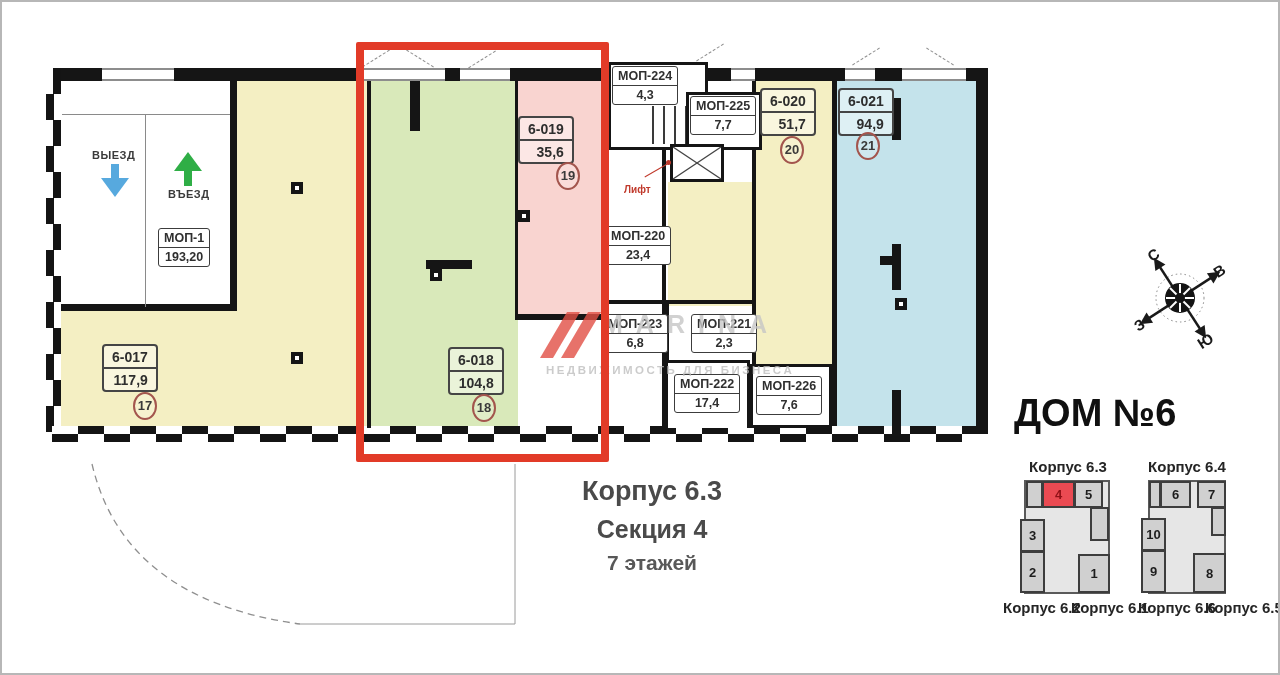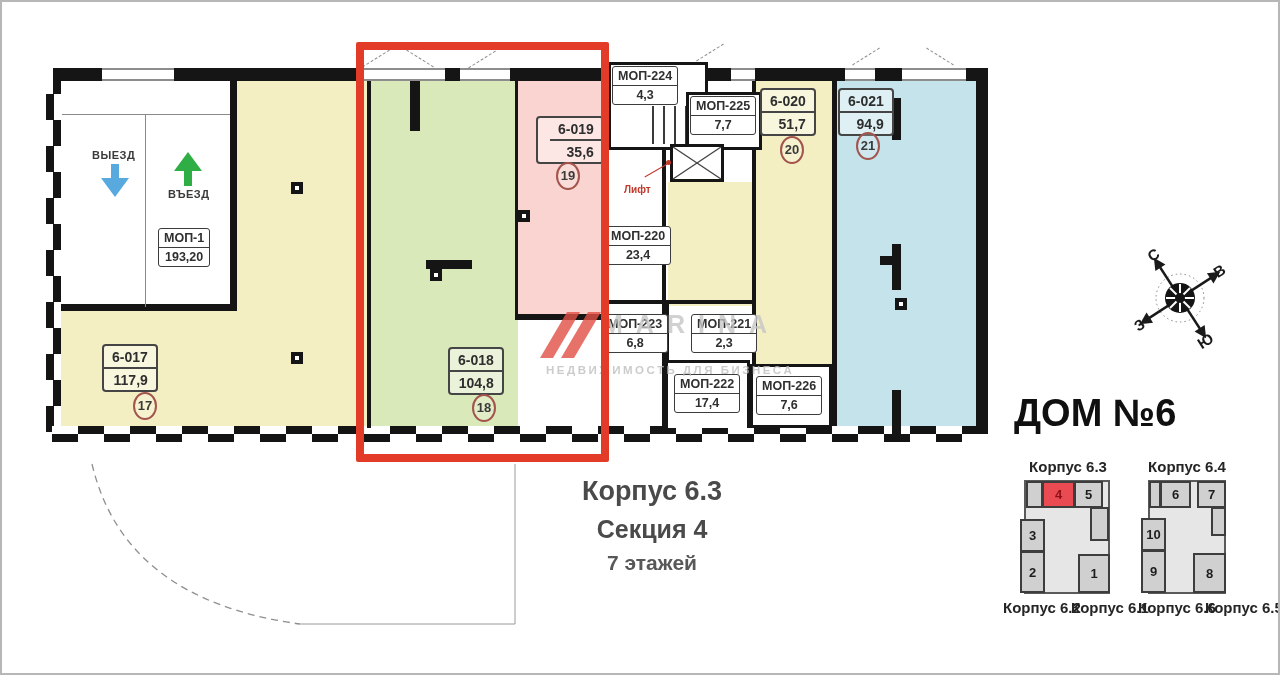--- a/index.html
+++ b/index.html
@@ -113,21 +113,21 @@
   <div class="room" style="left:369px;top:79px;width:147px;height:347px;background:#d9e9ba;"></div>
   <div class="ulabel" style="left:446px;top:345px;">
     <div class="r1">6-018</div>
     <div class="r2">104,8</div>
   </div>
   <div class="circ" style="left:470px;top:392px;">18</div>
 
   <div class="wall" style="left:513px;top:79px;width:3px;height:239px;"></div>
 
   <div class="room" style="left:516px;top:79px;width:86px;height:239px;background:#f9d4d0;border-bottom:6px solid #151515;"></div>
-  <div class="ulabel" style="left:534px;top:114px;padding-left:12px;">
+  <div class="ulabel" style="left:516px;top:114px;">
     <div class="r1">6-019</div>
     <div class="r2">35,6</div>
   </div>
   <div class="circ" style="left:554px;top:160px;">19</div>
 
   <div class="room" style="left:602px;top:79px;width:62px;height:347px;background:#fff;border-left:5px solid #151515;border-right:4px solid #151515;"></div>
   <div class="plabel" style="left:603px;top:224px;">
     <div class="r1">МОП-220</div>
     <div class="r2">23,4</div>
   </div>

